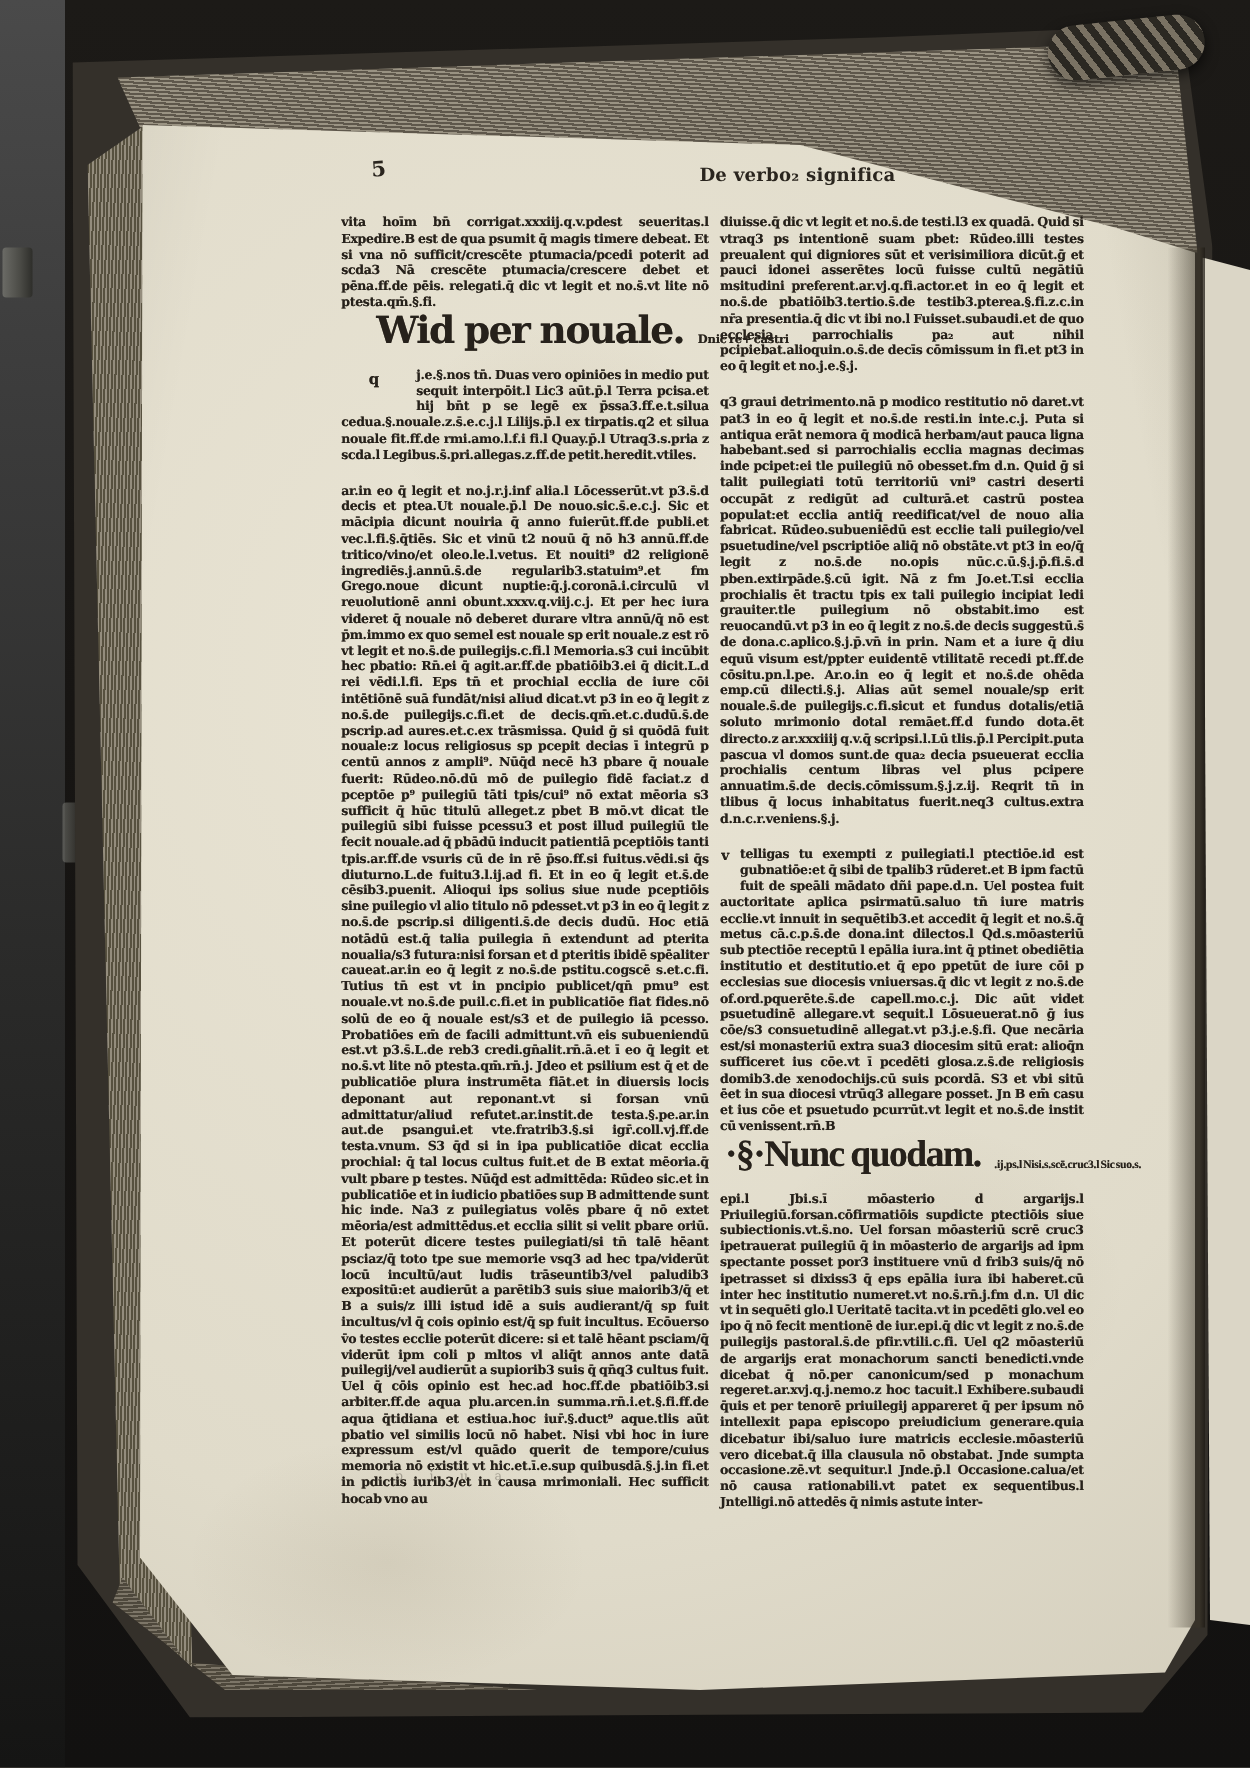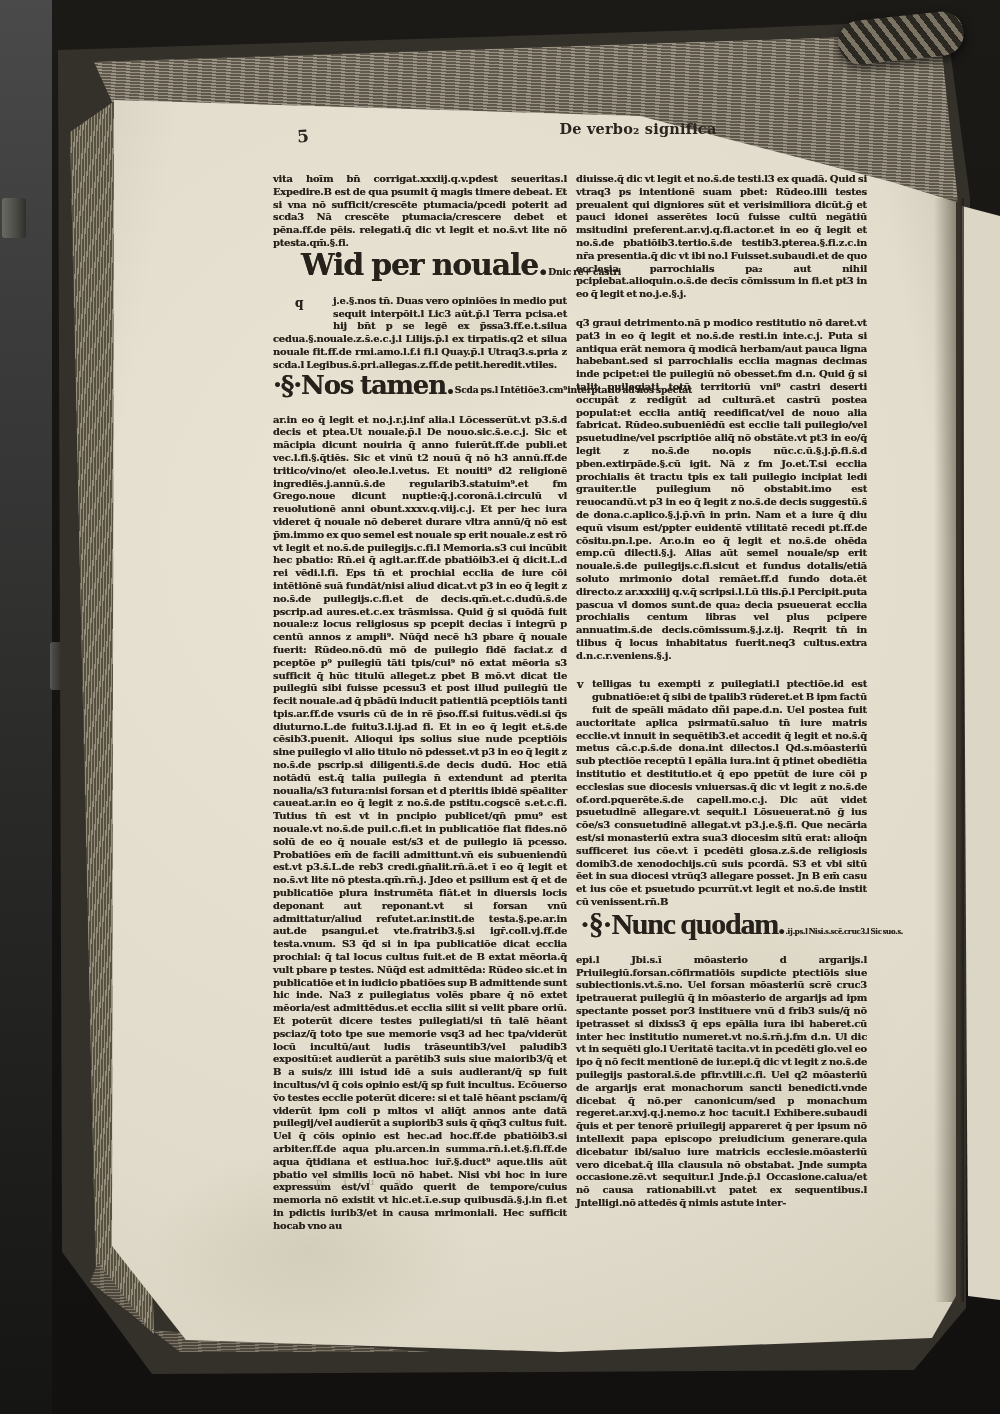--- a/index.html
+++ b/index.html
@@ -36,33 +36,33 @@
        radial-gradient(120% 90% at 42% 38%,#e9e4d4 0%,#e0dbca 55%,#cec8b6 92%);
      clip-path:polygon(114px 100px,640px 116px,892px 182px,956px 202px,956px 1296px,932px 1338px,560px 1352px,186px 1340px,112px 1246px);}
   .stain{position:absolute;border-radius:50%;pointer-events:none;}
   .gutter{position:absolute;left:934px;top:198px;width:30px;height:1104px;
      background:linear-gradient(90deg,rgba(0,0,0,0),rgba(58,52,40,.55) 85%,rgba(30,26,20,.75));}
   
   .next-page{position:absolute;left:0;top:0;width:1000px;height:1414px;background:
      linear-gradient(90deg,rgba(70,60,45,.35),rgba(0,0,0,0) 30%),#dbd6c6;
      clip-path:polygon(962px 206px,1000px 216px,1000px 1300px,968px 1296px);}
   
-  .running-header{position:absolute;left:508px;top:120px;width:260px;text-align:center;
+  .running-header{position:absolute;left:508px;top:132px;width:260px;text-align:center;
      font-size:14.5px;font-weight:bold;color:#2a251e;letter-spacing:.2px;}
   .folio-mark{position:absolute;left:297px;top:126px;font-size:17px;font-weight:bold;color:#2a251e;transform:rotate(-4deg);}
   .col{position:absolute;color:#26211b;font-size:10px;line-height:12.8px;font-weight:bold;
      text-align:justify;letter-spacing:-.25px;word-spacing:-1px;
      text-shadow:0 0 .4px rgba(45,35,22,.65);}
   #col-left{left:273px;top:157px;width:294px;}
   #col-right{left:576px;top:157px;width:291px;}
   .para{margin:16px 0 1px 0;}
   .fspacer{float:left;height:27px;position:relative;}
   .margin-letter{position:absolute;left:22px;top:2px;font-size:12px;font-weight:bold;}
   .fspacer.small .margin-letter{left:1px;top:1px;font-size:11px;}
-  .heading-row{display:flex;align-items:flex-end;gap:1px;margin:1px 0 2px 0;clear:both;}
+  .heading-row{display:flex;align-items:flex-end;gap:11px;margin:1px 0 2px 0;clear:both;}
   .heading-text{font-size:26px;line-height:25px;font-weight:bold;letter-spacing:-1.2px;white-space:nowrap;}
   .heading-row.xl .heading-text{font-size:30px;line-height:28px;}
   .heading-note{display:flex;flex-direction:row;font-size:9.2px;line-height:10.2px;font-weight:bold;
      letter-spacing:-.2px;word-spacing:-1px;padding-bottom:2px;white-space:nowrap;}
   .quire-signature{position:absolute;left:316px;top:1176px;font-size:10px;letter-spacing:9px;
      color:#26211b;opacity:.32;font-weight:normal;}
 </style>
 </head>
 <body>
 
@@ -94,27 +94,20 @@
       <div class="heading-row xl" style="margin-left: 28px;">
         <span class="heading-text">Wid per nouale.</span>
         <span class="heading-note">
           <span class="note-line">Dnic re</span>
           <span class="note-line">+ castri</span>
         </span>
       </div>
       <div class="para"><span class="fspacer" style="width: 60px;">
           <span class="margin-letter">q</span>
         </span><span>j.e.§.nos tn̄. Duas vero opiniōes in medio put sequit interpōit.l Lic3 aūt.p̄.l Terra pcisa.et hij bn̄t p se legē ex p̄ssa3.ff.e.t.silua cedua.§.nouale.z.s̄.e.c.j.l Lilijs.p̄.l ex tirpatis.q2 et silua nouale fit.ff.de rmi.amo.l.f.i fi.l Quay.p̄.l Utraq3.s.pria z scda.l Legibus.s̄.pri.allegas.z.ff.de petit.heredit.vtiles.</span></div>
-      <div class="heading-row">
-        <span class="heading-text">·§·Nos tamen.</span>
-        <span class="heading-note">
-          <span class="note-line">Scda ps.l Intētiōe3.cm⁹</span>
-          <span class="note-line">interptatio ad nos spectat</span>
-        </span>
-      </div>
       <div class="para"><span>ar.in eo q̄ legit et no.j.r.j.inf alia.l Lōcesserūt.vt p3.s̄.d decis et ptea.Ut nouale.p̄.l De nouo.sic.s̄.e.c.j. Sic et mācipia dicunt nouiria q̄ anno fuierūt.ff.de publi.et vec.l.fi.§.q̄tiēs. Sic et vinū t2 nouū q̄ nō h3 annū.ff.de tritico/vino/et oleo.le.l.vetus. Et nouiti⁹ d2 religionē ingrediēs.j.annū.s̄.de regularib3.statuim⁹.et fm Grego.noue dicunt nuptie:q̄.j.coronā.i.circulū vl reuolutionē anni obunt.xxxv.q.viij.c.j. Et per hec iura videret q̄ nouale nō deberet durare vltra annū/q̄ nō est p̄m.immo ex quo semel est nouale sp erit nouale.z est rō vt legit et no.s̄.de puilegijs.c.fi.l Memoria.s3 cui incūbit hec pbatio: Rn̄.ei q̄ agit.ar.ff.de pbatiōib3.ei q̄ dicit.L.d rei vēdi.l.fi. Eps tn̄ et prochial ecclia de iure cōi intētiōnē suā fundāt/nisi aliud dicat.vt p3 in eo q̄ legit z no.s̄.de puilegijs.c.fi.et de decis.qm̄.et.c.dudū.s̄.de pscrip.ad aures.et.c.ex trāsmissa. Quid ḡ si quōdā fuit nouale:z locus religiosus sp pcepit decias ī integrū p centū annos z ampli⁹. Nūq̄d necē h3 pbare q̄ nouale fuerit: Rūdeo.nō.dū mō de puilegio fidē faciat.z d pceptōe p⁹ puilegiū tāti tpis/cui⁹ nō extat mēoria s3 sufficit q̄ hūc titulū alleget.z pbet B mō.vt dicat tle puilegiū sibi fuisse pcessu3 et post illud puilegiū tle fecit nouale.ad q̄ pbādū inducit patientiā pceptiōis tanti tpis.ar.ff.de vsuris cū de in rē p̄so.ff.si fuitus.vēdi.si q̄s diuturno.L.de fuitu3.l.ij.ad fi. Et in eo q̄ legit et.s̄.de cēsib3.puenit. Alioqui ips solius siue nude pceptiōis sine puilegio vl alio titulo nō pdesset.vt p3 in eo q̄ legit z no.s̄.de pscrip.si diligenti.s̄.de decis dudū. Hoc etiā notādū est.q̄ talia puilegia n̄ extendunt ad pterita noualia/s3 futura:nisi forsan et d pteritis ibidē spēaliter caueat.ar.in eo q̄ legit z no.s̄.de pstitu.cogscē s.et.c.fi. Tutius tn̄ est vt in pncipio publicet/qn̄ pmu⁹ est nouale.vt no.s̄.de puil.c.fi.et in publicatiōe fiat fides.nō solū de eo q̄ nouale est/s3 et de puilegio iā pcesso. Probatiōes em̄ de facili admittunt.vn̄ eis subueniendū est.vt p3.s̄.L.de reb3 credi.gn̄alit.rn̄.ā.et ī eo q̄ legit et no.s̄.vt lite nō ptesta.qm̄.rn̄.j. Jdeo et psilium est q̄ et de publicatiōe plura instrumēta fiāt.et in diuersis locis deponant aut reponant.vt si forsan vnū admittatur/aliud refutet.ar.instit.de testa.§.pe.ar.in aut.de psangui.et vte.fratrib3.§.si igr̄.coll.vj.ff.de testa.vnum. S3 q̄d si in ipa publicatiōe dicat ecclia prochial: q̄ tal locus cultus fuit.et de B extat mēoria.q̄ vult pbare p testes. Nūq̄d est admittēda: Rūdeo sic.et in publicatiōe et in iudicio pbatiōes sup B admittende sunt hic inde. Na3 z puilegiatus volēs pbare q̄ nō extet mēoria/est admittēdus.et ecclia silit si velit pbare oriū. Et poterūt dicere testes puilegiati/si tn̄ talē hēant psciaz/q̄ toto tpe sue memorie vsq3 ad hec tpa/viderūt locū incultū/aut ludis trāseuntib3/vel paludib3 expositū:et audierūt a parētib3 suis siue maiorib3/q̄ et B a suis/z illi istud idē a suis audierant/q̄ sp fuit incultus/vl q̄ cois opinio est/q̄ sp fuit incultus. Ecōuerso v̄o testes ecclie poterūt dicere: si et talē hēant psciam/q̄ viderūt ipm coli p mltos vl aliq̄t annos ante datā puilegij/vel audierūt a supiorib3 suis q̄ qn̄q3 cultus fuit. Uel q̄ cōis opinio est hec.ad hoc.ff.de pbatiōib3.si arbiter.ff.de aqua plu.arcen.in summa.rn̄.i.et.§.fi.ff.de aqua q̄tidiana et estiua.hoc iur̄.§.duct⁹ aque.tlis aūt pbatio vel similis locū nō habet. Nisi vbi hoc in iure expressum est/vl quādo querit de tempore/cuius memoria nō existit vt hic.et.ī.e.sup quibusdā.§.j.in fi.et in pdictis iurib3/et in causa mrimoniali. Hec sufficit hocab vno au</span></div>
     </div>
   <div class="col" id="col-right">
       <div class="para"><span>diuisse.q̄ dic vt legit et no.s̄.de testi.l3 ex quadā. Quid si vtraq3 ps intentionē suam pbet: Rūdeo.illi testes preualent qui digniores sūt et verisimiliora dicūt.ḡ et pauci idonei asserētes locū fuisse cultū negātiū msitudini preferent.ar.vj.q.fi.actor.et in eo q̄ legit et no.s̄.de pbatiōib3.tertio.s̄.de testib3.pterea.§.fi.z.c.in nr̄a presentia.q̄ dic vt ibi no.l Fuisset.subaudi.et de quo ecclesia parrochialis pa₂ aut nihil pcipiebat.alioquin.o.s̄.de decīs cōmissum in fi.et pt3 in eo q̄ legit et no.j.e.§.j.</span></div>
       <div class="para"><span>q3 graui detrimento.nā p modico restitutio nō daret.vt pat3 in eo q̄ legit et no.s̄.de resti.in inte.c.j. Puta si antiqua erāt nemora q̄ modicā herbam/aut pauca ligna habebant.sed si parrochialis ecclia magnas decimas inde pcipet:ei tle puilegiū nō obesset.fm d.n. Quid ḡ si talit puilegiati totū territoriū vni⁹ castri deserti occupāt z redigūt ad culturā.et castrū postea populat:et ecclia antiq̄ reedificat/vel de nouo alia fabricat. Rūdeo.subueniēdū est ecclie tali puilegio/vel psuetudine/vel pscriptiōe aliq̄ nō obstāte.vt pt3 in eo/q̄ legit z no.s̄.de no.opis nūc.c.ū.§.j.p̄.fi.s̄.d pben.extirpāde.§.cū igit. Nā z fm Jo.et.T.si ecclia prochialis ēt tractu tpis ex tali puilegio incipiat ledi grauiter.tle puilegium nō obstabit.imo est reuocandū.vt p3 in eo q̄ legit z no.s̄.de decis suggestū.s̄ de dona.c.aplico.§.j.p̄.vn̄ in prin. Nam et a iure q̄ diu equū visum est/ppter euidentē vtilitatē recedi pt.ff.de cōsitu.pn.l.pe. Ar.o.in eo q̄ legit et no.s̄.de ohēda emp.cū dilecti.§.j. Alias aūt semel nouale/sp erit nouale.s̄.de puilegijs.c.fi.sicut et fundus dotalis/etiā soluto mrimonio dotal remāet.ff.d fundo dota.ēt directo.z ar.xxxiiij q.v.q̄ scripsi.l.Lū tlis.p̄.l Percipit.puta pascua vl domos sunt.de qua₂ decia psueuerat ecclia prochialis centum libras vel plus pcipere annuatim.s̄.de decis.cōmissum.§.j.z.ij. Reqrit tn̄ in tlibus q̄ locus inhabitatus fuerit.neq3 cultus.extra d.n.c.r.veniens.§.j.</span></div>
       <div class="para"><span class="fspacer small" style="width: 16px;">
           <span class="margin-letter">v</span>
         </span><span>telligas tu exempti z puilegiati.l ptectiōe.id est gubnatiōe:et q̄ sibi de tpalib3 rūderet.et B ipm factū fuit de speāli mādato dñi pape.d.n. Uel postea fuit auctoritate aplica psirmatū.saluo tn̄ iure matris ecclie.vt innuit in sequētib3.et accedit q̄ legit et no.s̄.q̄ metus cā.c.p.s̄.de dona.int dilectos.l Qd.s.mōasteriū sub ptectiōe receptū l epālia iura.int q̄ ptinet obediētia institutio et destitutio.et q̄ epo ppetūt de iure cōi p ecclesias sue diocesis vniuersas.q̄ dic vt legit z no.s̄.de of.ord.pquerēte.s̄.de capell.mo.c.j. Dic aūt videt psuetudinē allegare.vt sequit.l Lōsueuerat.nō ḡ ius cōe/s3 consuetudinē allegat.vt p3.j.e.§.fi. Que necāria est/si monasteriū extra sua3 diocesim sitū erat: alioq̄n sufficeret ius cōe.vt ī pcedēti glosa.z.s̄.de religiosis domib3.de xenodochijs.cū suis pcordā. S3 et vbi sitū ēet in sua diocesi vtrūq3 allegare posset. Jn B em̄ casu et ius cōe et psuetudo pcurrūt.vt legit et no.s̄.de instit cū venissent.rn̄.B</span></div>
       <div class="heading-row xl" style="margin-left: 4px; font-family: Liberation Serif, serif;">
         <span class="heading-text">·§·Nunc quodam.</span>

